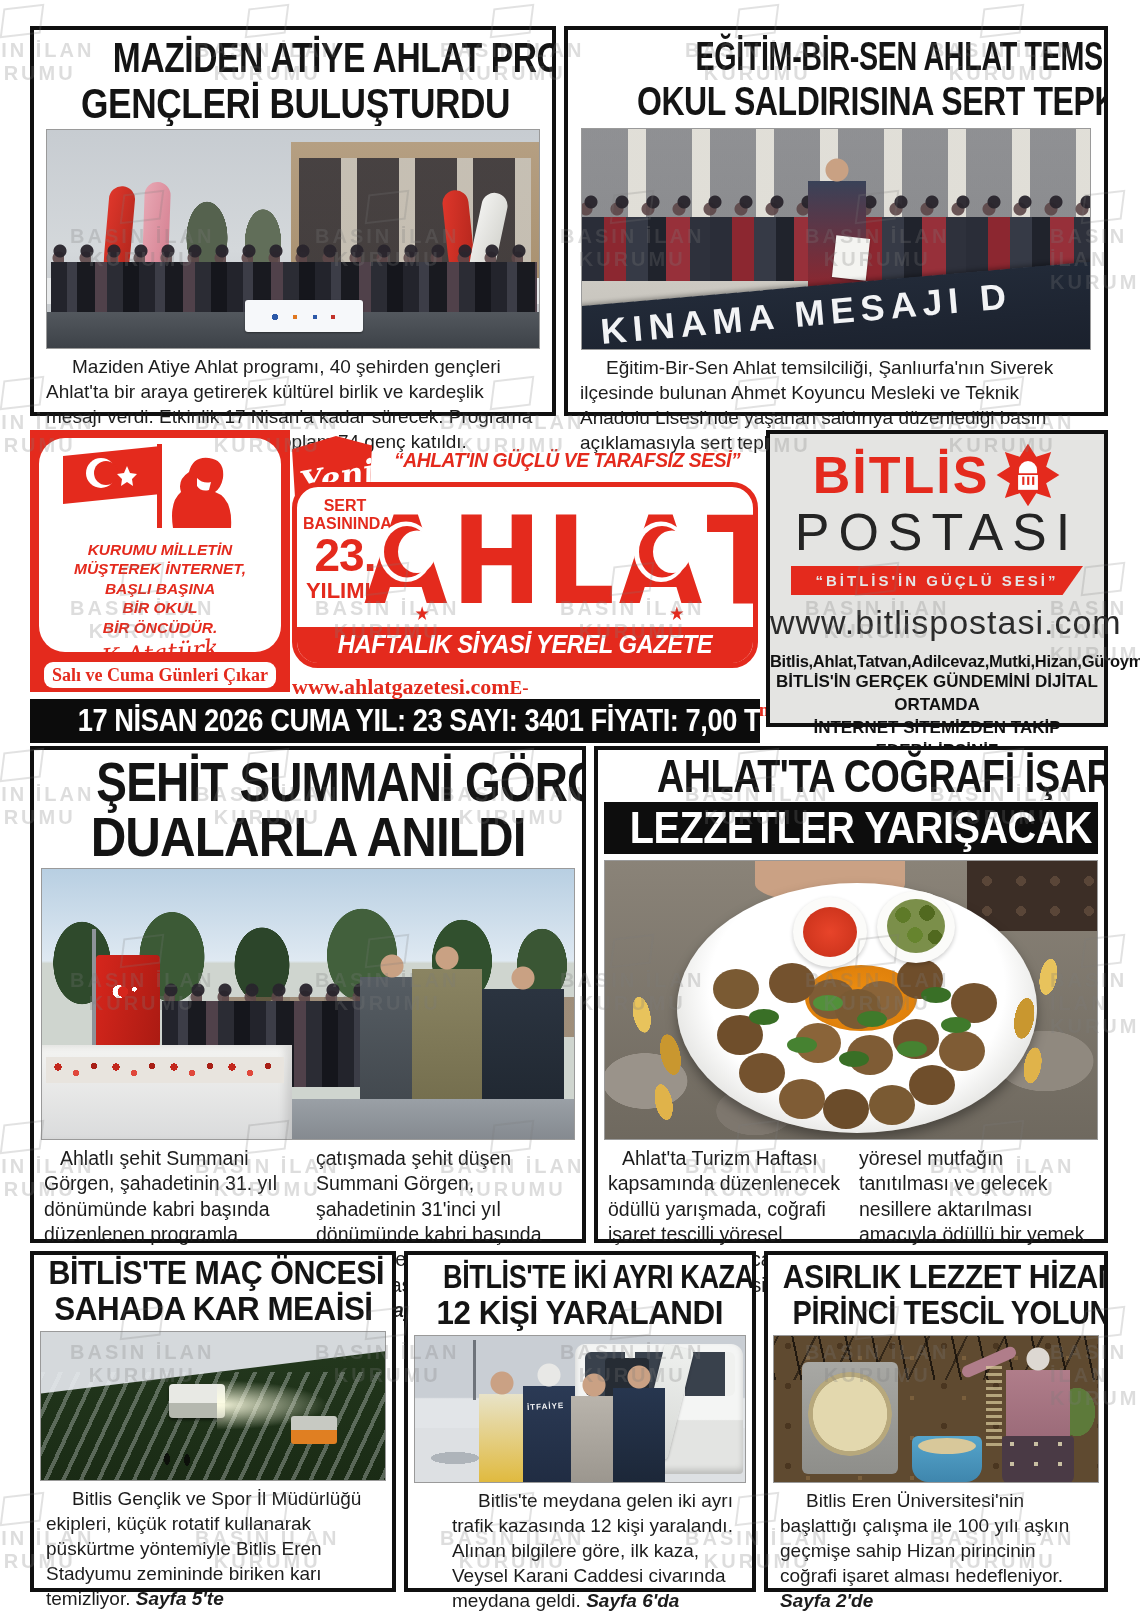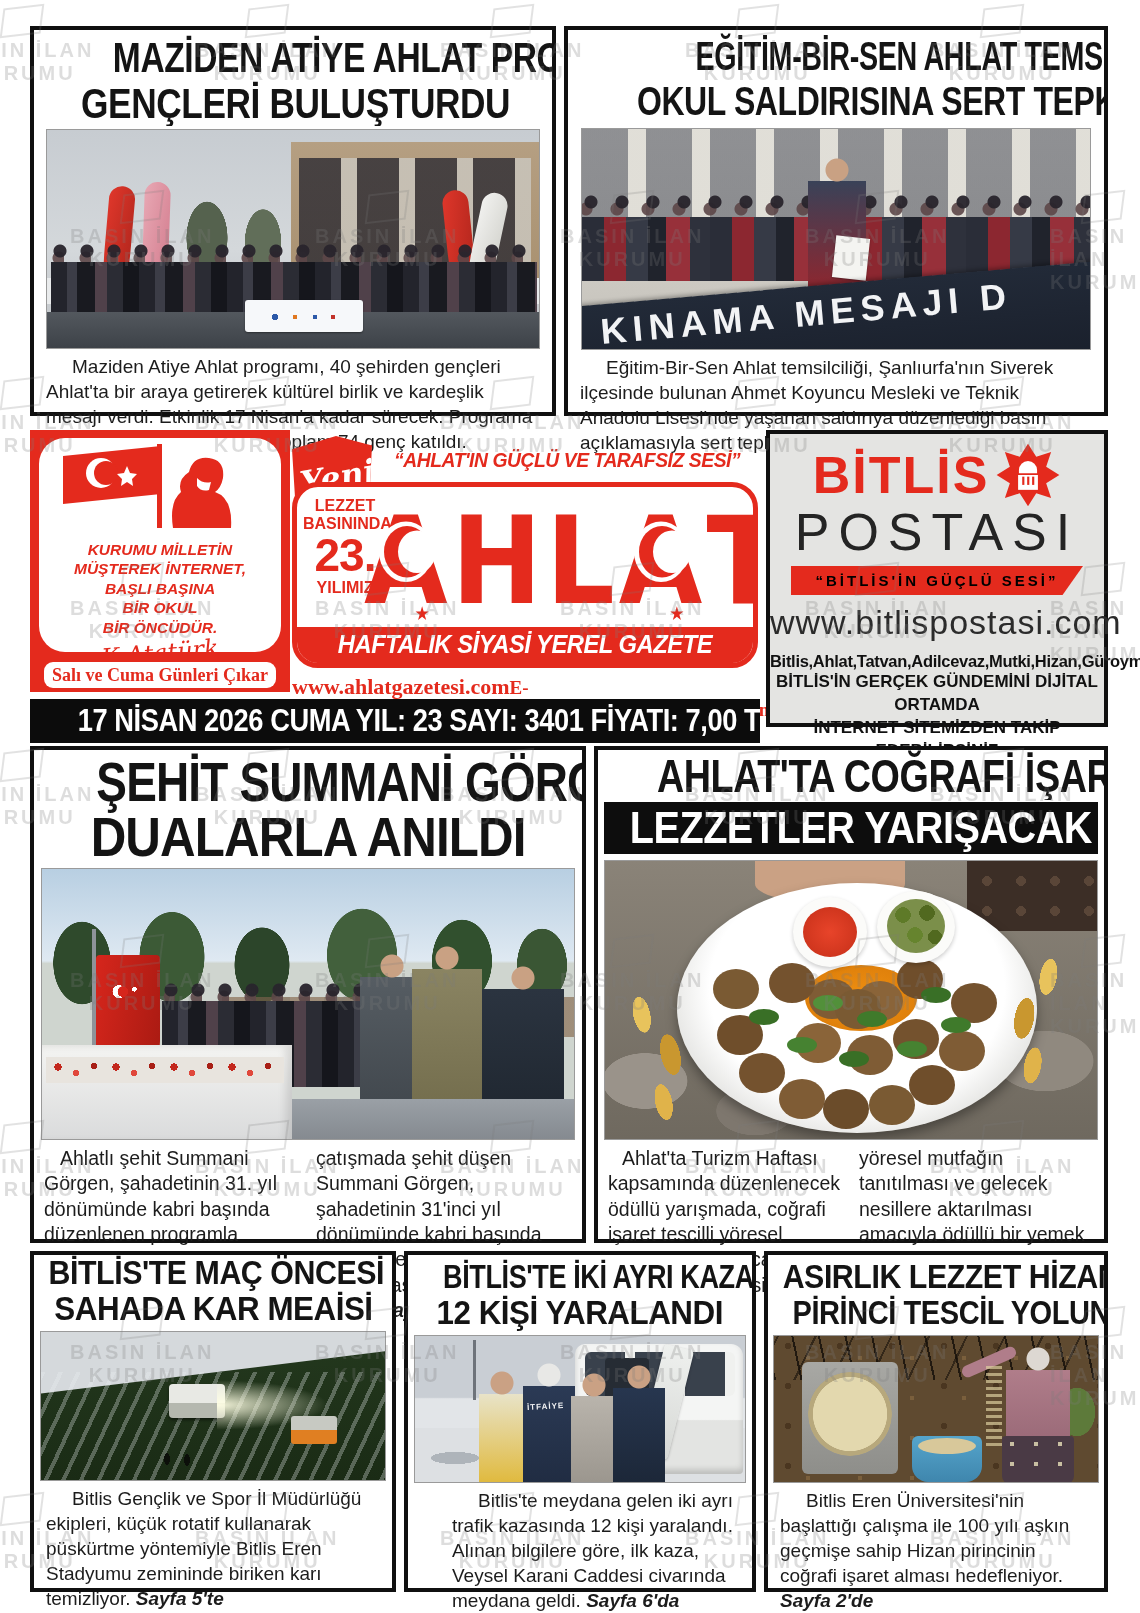--- a/index.html
+++ b/index.html
@@ -27,40 +27,40 @@
         clip-path:polygon(0 14%,55% 0,100% 10%,96% 78%,60% 98%,18% 86%,6% 96%);}
   .yeni span{position:absolute;left:8px;top:22px;color:#fff;font-family:"DejaVu Serif",serif;
              font-style:italic;font-weight:bold;font-size:32px;transform:rotate(-10deg);}
   .slogan{position:absolute;left:84px;top:18px;width:382px;text-align:center;color:#e42a1d;
           font-weight:bold;font-style:italic;font-size:21px;white-space:nowrap;overflow:hidden;}
   .logobox{position:absolute;left:0;top:52px;width:466px;height:186px;border:5px solid #e42a1d;
            border-radius:26px;background:#fff;box-sizing:border-box;overflow:hidden;}
   .ycol{position:absolute;left:6px;top:10px;width:84px;text-align:center;color:#e42a1d;font-weight:bold;}
   .ycol .y1{font-size:16px;line-height:1.1;}
   .ycol .y3{font-size:46px;line-height:1.0;letter-spacing:-1px;}
-  .ycol .y4{font-size:16px;line-height:1.2;}
+  .ycol .y4{font-size:22px;line-height:1.2;}
   .lgrow{position:absolute;left:92px;top:2px;width:366px;height:140px;display:flex;justify-content:center;gap:4px;}
   .lg{position:relative;font-family:"DejaVu Sans",sans-serif;font-weight:bold;font-size:108px;line-height:130px;
       color:#e42a1d;transform:scaleY(1.12);transform-origin:top;}
   .cres{position:absolute;left:50%;top:56px;width:54px;height:54px;transform:translate(-50%,-50%);
         border-radius:50%;background:#fff;}
   .cres i{position:absolute;left:5px;top:4px;width:46px;height:46px;border-radius:50%;background:#e42a1d;}
   .cres em{position:absolute;left:19px;top:8px;width:38px;height:38px;border-radius:50%;background:#fff;}
   .cres .st{position:absolute;right:3px;top:17px;font-size:17px;color:#e42a1d;font-style:normal;z-index:2;}
   .subbar{position:absolute;left:0;right:0;bottom:0;height:36px;background:#e42a1d;color:#fff;
           text-align:center;font-weight:bold;font-style:italic;font-size:25px;line-height:34px;letter-spacing:2px;}
   .weblin{position:absolute;left:0;top:244px;width:466px;display:flex;justify-content:space-between;
           font-family:"Liberation Serif",serif;font-weight:bold;color:#e42a1d;}
   .bp{position:absolute;left:766px;top:430px;width:342px;height:297px;border:4px solid #101010;
       background:#e4e4e2;box-sizing:border-box;text-align:center;}
   .bp-row1{display:flex;justify-content:center;align-items:center;gap:6px;margin-top:8px;}
   .bp-b1{color:#e42a1d;font-weight:bold;font-size:52px;letter-spacing:2px;}
   .bp-b2{color:#242424;font-size:52px;letter-spacing:9px;margin-top:-6px;font-family:"Liberation Sans",sans-serif;}
   .bp-rib{width:292px;height:29px;background:#e42a1d;margin:4px auto 0 auto;
-          clip-path:polygon(0 0,100% 0,93% 100%,0 100%);color:#000000;font-weight:bold;font-size:15px;
+          clip-path:polygon(0 0,100% 0,93% 100%,0 100%);color:#e5e5e5;font-weight:bold;font-size:15px;
           letter-spacing:3px;line-height:29px;}
   .bp-web{color:#2b2b2b;font-size:34px;margin-top:8px;letter-spacing:1px;}
   .bp-cov{color:#111;font-weight:bold;font-size:16.5px;margin-top:10px;letter-spacing:-.3px;}
   .bp-i{color:#111;font-weight:bold;font-size:17px;line-height:1.35;}
   .datebar{position:absolute;left:30px;top:699px;width:730px;height:44px;background:#0c0c0c;color:#fff;
            text-align:center;line-height:44px;overflow:hidden;}
   
   .el{position:absolute;}
   .heads{position:absolute;background-image:
      radial-gradient(circle at 9px 9px, rgba(40,36,44,.95) 6px, transparent 7px),
@@ -158,21 +158,21 @@
 
   <div class="mast-center">
     <div class="yeni">
         <span>Yeni</span>
       </div>
     <div class="slogan">
       <span class="cnd" style="transform:scaleX(.92);font-style:italic;">“AHLAT'IN GÜÇLÜ VE TARAFSIZ SESİ”</span>
     </div>
     <div class="logobox">
       <div class="ycol">
-        <div class="y1">LEZZET</div>
+        <div class="y1">SERT</div>
         <div class="y1">BASININDA</div>
         <div class="y3">23.</div>
         <div class="y4">YILIMIZ</div>
       </div>
       <div class="lgrow">
         <span class="lg"><span>A</span>
           <span class="cres">
               <i></i>
               <em></em>
               <span class="st">★</span>

